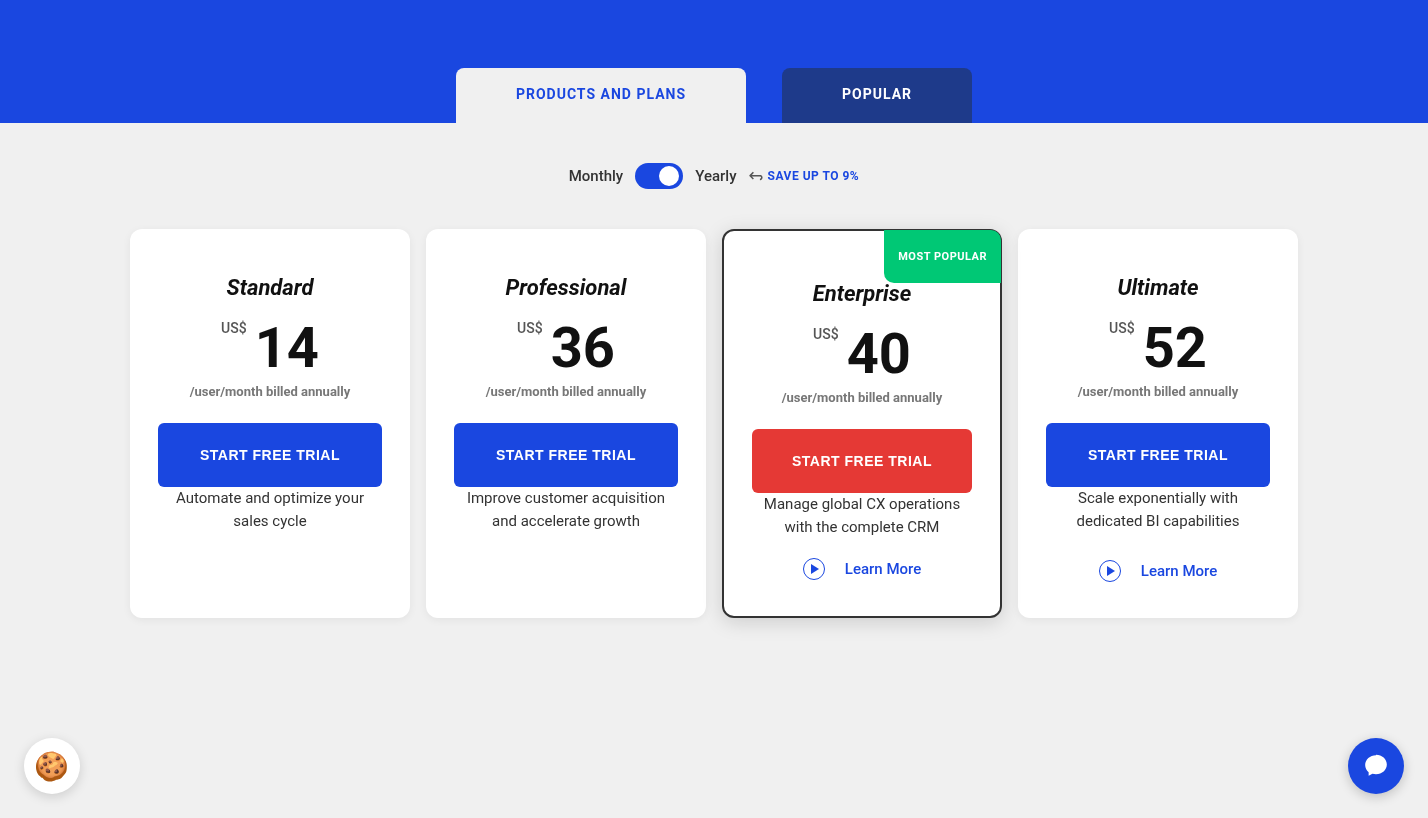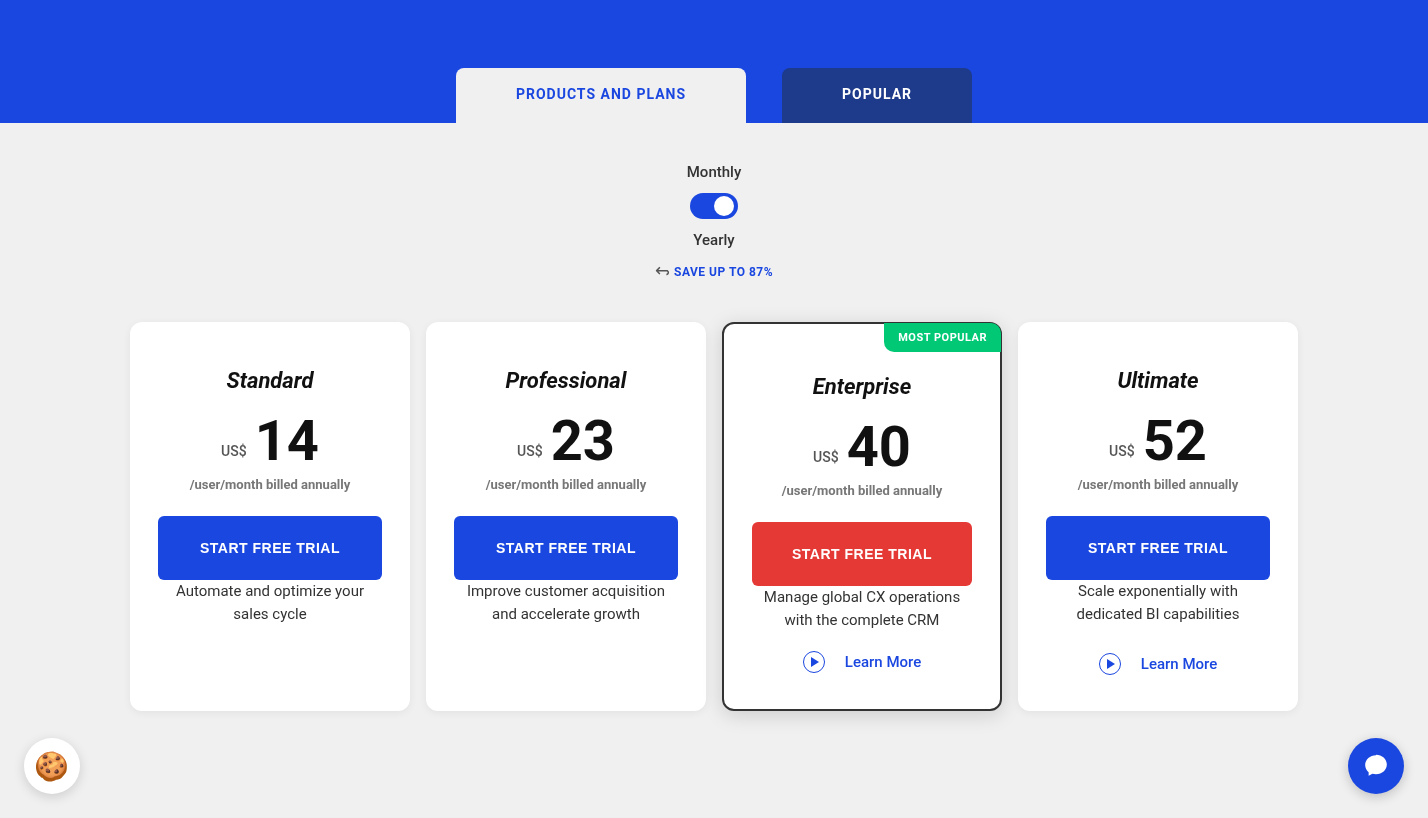--- a/index.html
+++ b/index.html
@@ -52,21 +52,20 @@
       min-height: 650px;
     }
 
     
     .toggle-row {
       display: flex;
       justify-content: center;
       align-items: center;
       gap: 12px;
       margin-bottom: 40px;
-      flex-direction: column;
     }
     .toggle-label {
       font-size: 15px;
       color: #333;
       font-weight: 500;
     }
     .toggle-switch {
       width: 48px;
       height: 26px;
       background: #1a47e0;
@@ -137,36 +136,35 @@
 
     .most-popular-badge {
       position: absolute;
       top: -1px;
       right: -1px;
       background: #00c875;
       color: #fff;
       font-size: 11px;
       font-weight: 700;
       letter-spacing: 0.5px;
-      padding: 8px 14px;
+      padding: 20px 14px;
       border-radius: 0 10px 0 10px;
     }
 
     .plan-name {
       font-size: 22px;
       font-weight: 700;
       color: #111;
       margin-bottom: 20px;
       margin-top: 10px;
       font-style: italic;
     }
 
     .price-row {
       display: flex;
-      align-items: flex-end;
       gap: 8px;
       margin-bottom: 8px;
     }
     .currency-label {
       font-size: 14px;
       color: #555;
       font-weight: 500;
       margin-bottom: 10px;
     }
     .price-number {
@@ -289,42 +287,42 @@
 </div>
 
 <div class="content">
 
   <div class="toggle-row">
     <span class="toggle-label">Monthly</span>
     <div class="toggle-switch"></div>
     <span class="toggle-label">Yearly</span>
     <div class="arrow-hint">
       <span class="arrow-curve">↩</span>
-      <span class="save-badge">SAVE UP TO 87%</span>
+      <span class="save-badge">SAVE UP TO 9%</span>
     </div>
   </div>
 
   <div class="cards-container">
 
     <div class="card">
       <div class="plan-name">Standard</div>
       <div class="price-row">
         <span class="currency-label">US$</span>
         <span class="price-number">14</span>
       </div>
       <div class="billing-note">/user/month billed annually</div>
       <button class="trial-btn">START FREE TRIAL</button>
       <div class="plan-description">Automate and optimize your sales cycle</div>
     </div>
 
     <div class="card">
       <div class="plan-name">Professional</div>
       <div class="price-row">
         <span class="currency-label">US$</span>
-        <span class="price-number">23</span>
+        <span class="price-number">36</span>
       </div>
       <div class="billing-note">/user/month billed annually</div>
       <button class="trial-btn">START FREE TRIAL</button>
       <div class="plan-description">Improve customer acquisition and accelerate growth</div>
     </div>
 
     <div class="card enterprise">
       <div class="most-popular-badge">MOST POPULAR</div>
       <div class="plan-name">Enterprise</div>
       <div class="price-row">

